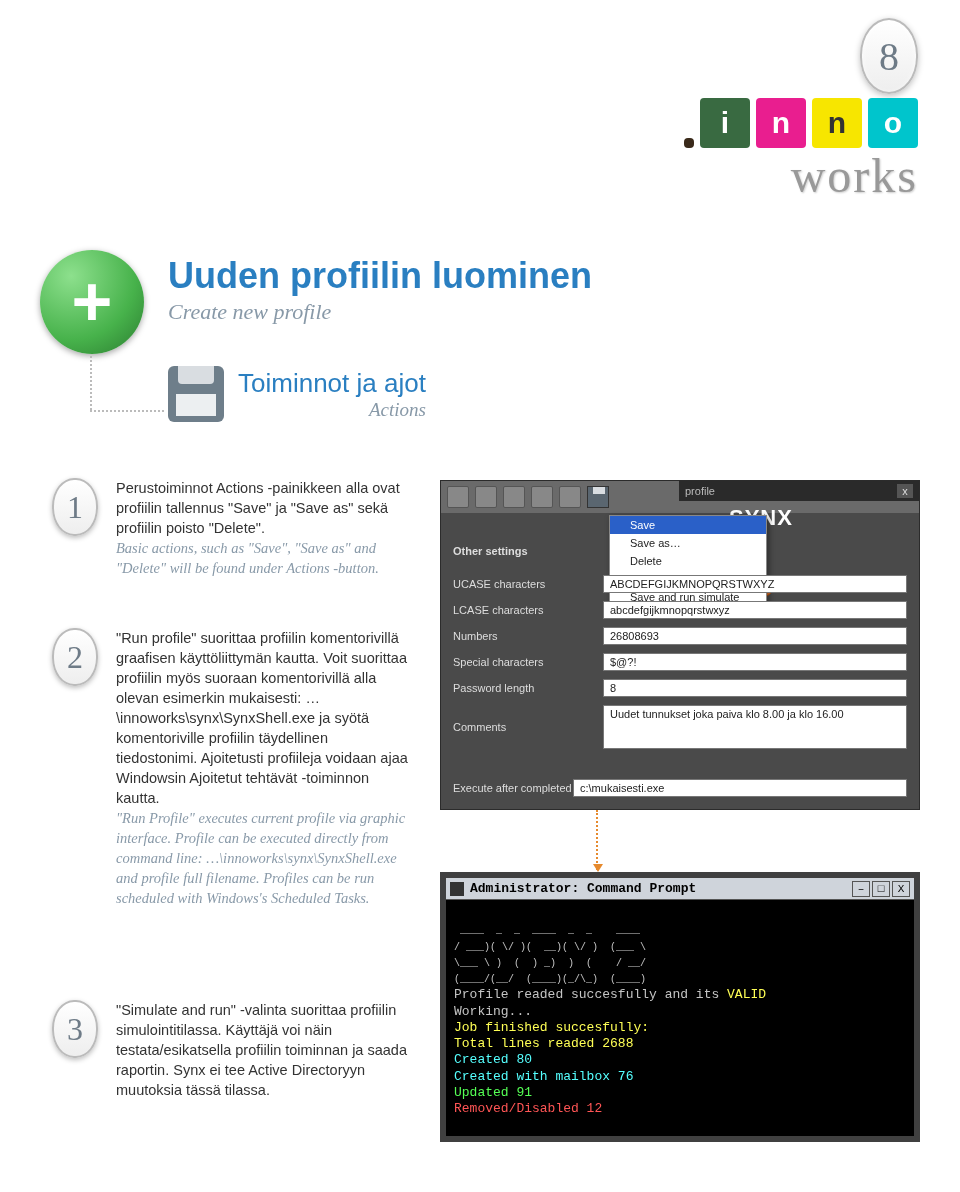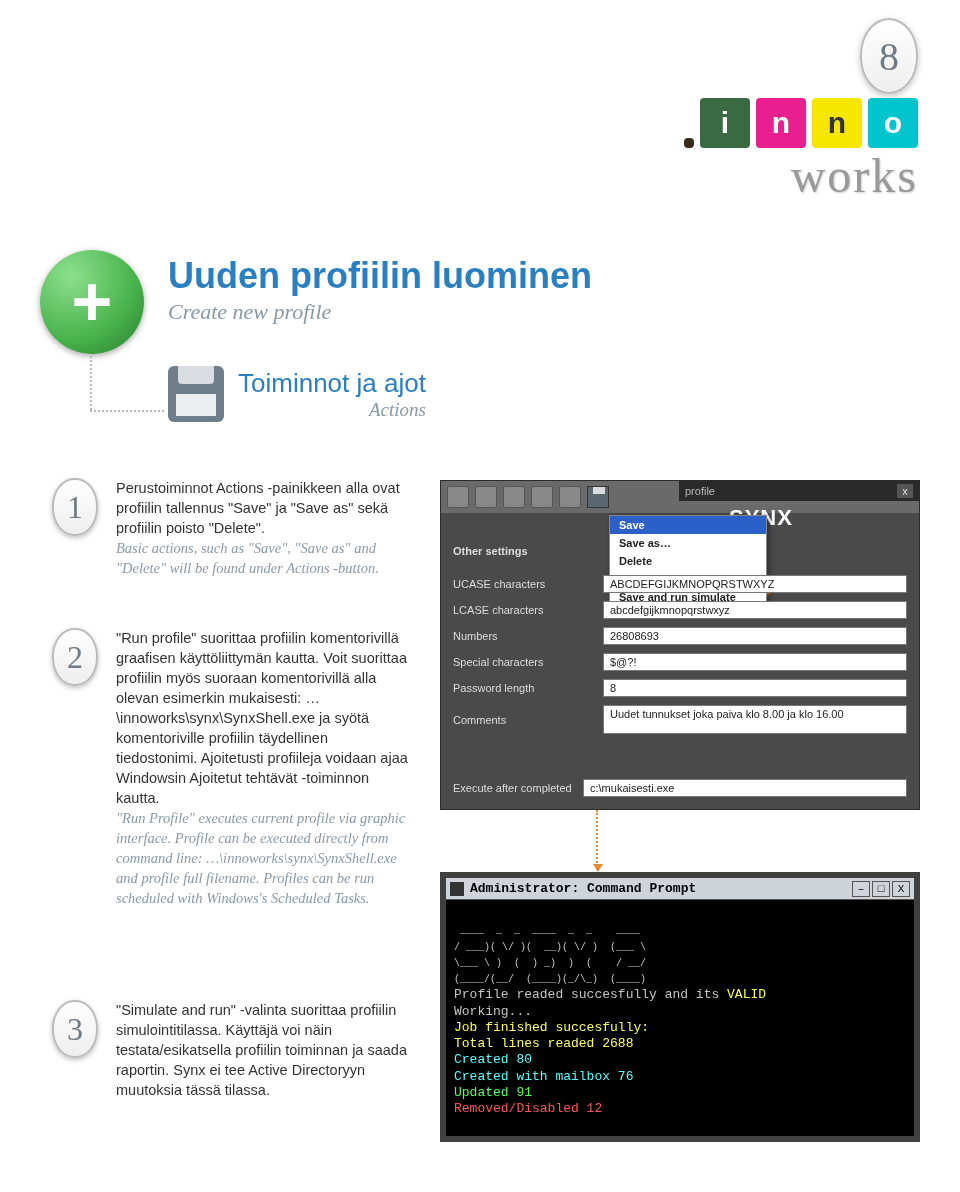--- a/index.html
+++ b/index.html
@@ -124,36 +124,36 @@
   .shot1 .closebtn { margin-left:auto; width:16px; height:14px; background:#555; color:#ddd; text-align:center; font-size:11px; line-height:14px; }
   .shot1 .synx-logo {
     position:absolute; top:24px; left:288px; font-weight:900; font-size:22px; letter-spacing:1px;
     color:#fff; font-family:Arial;
   }
   .shot1 .dropdown {
     position:absolute; top:34px; left:168px; width:158px;
     background:#fff; color:#222; border:1px solid #888; font-size:11px;
     box-shadow: 2px 2px 6px rgba(0,0,0,.4);
   }
-  .shot1 .dropdown div { padding:3px 9px;font-weight:bold; }
+  .shot1 .dropdown div { padding:3px 20px; }
   .shot1 .dropdown .hl { background:#2a60c8; color:#fff; }
   .shot1 .marker-1 { position:absolute; top:36px; left:200px; }
   .shot1 .marker-2 { position:absolute; top:98px; left:314px; }
   .shot1 .marker-3 { position:absolute; top:116px; left:174px; }
   .shot1 .section-label {
     position:absolute; top:64px; left:12px; color:#ddd; font-weight:bold;
   }
   .shot1 .fields { position:absolute; top:94px; left:12px; right:12px; }
   .shot1 .frow { display:flex; align-items:center; margin-bottom:8px; }
   .shot1 .flabel { width:150px; color:#ddd; font-size:11px; }
   .shot1 .fval {
     flex:1; background:#fff; color:#222; padding:2px 6px; font-size:11px; border:1px solid #777;
     min-height:16px;
   }
-  .shot1 .fcomment { height:29px; }
+  .shot1 .fcomment { height:44px; }
   .shot1 .exec-row { position:absolute; bottom:12px; left:12px; right:12px; display:flex; align-items:center; }
 
   .dotted-arrow {
     position:absolute; left:596px; top:810px; height:60px; width:0;
     border-left:2px dotted #e68a2e;
   }
   .dotted-arrow::after {
     content:""; position:absolute; bottom:-2px; left:-5px;
     border-left:5px solid transparent; border-right:5px solid transparent;
     border-top:8px solid #e68a2e;
@@ -291,21 +291,21 @@
     <div class="frow">
       <div class="flabel">Password length</div>
       <div class="fval">8</div>
     </div>
     <div class="frow">
       <div class="flabel">Comments</div>
       <div class="fval fcomment">Uudet tunnukset joka paiva klo 8.00 ja klo 16.00</div>
     </div>
   </div>
   <div class="exec-row">
-    <div class="flabel" style="width:130px">Execute after completed</div>
+    <div class="flabel" style="width:120px">Execute after completed</div>
     <div class="fval">c:\mukaisesti.exe</div>
   </div>
 </div>
 
 <div class="dotted-arrow"></div>
 
 <div class="shot2">
   <div class="winbar">
     <div class="winicon"></div>
     <strong>Administrator: Command Prompt</strong>

